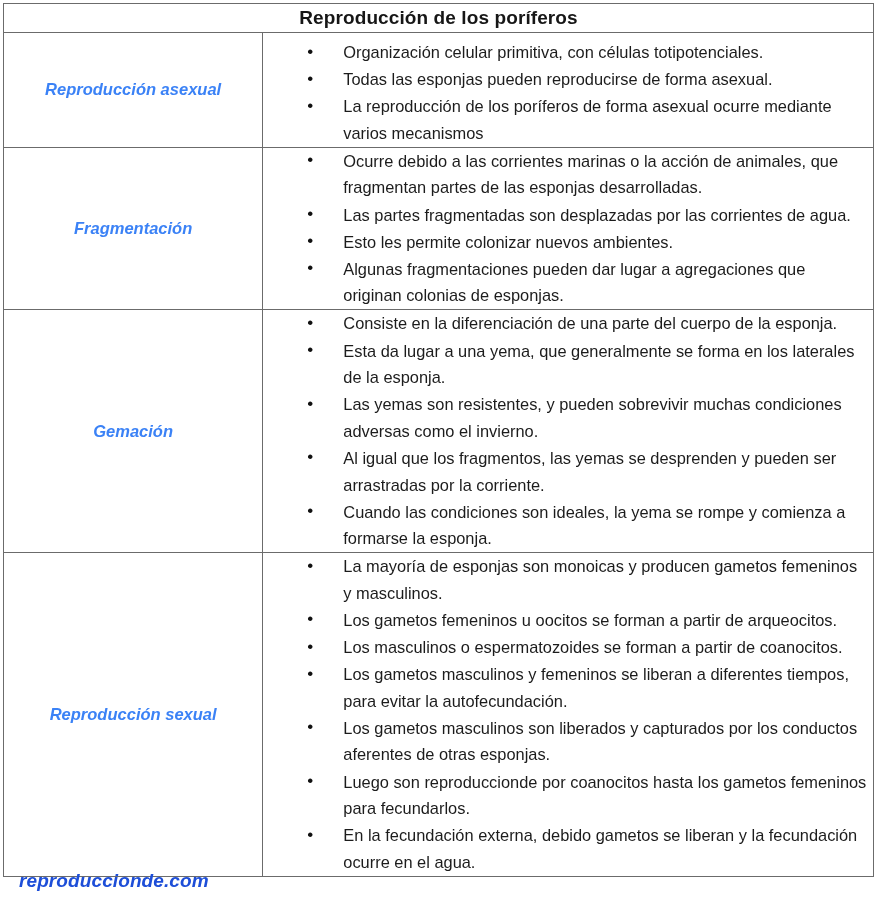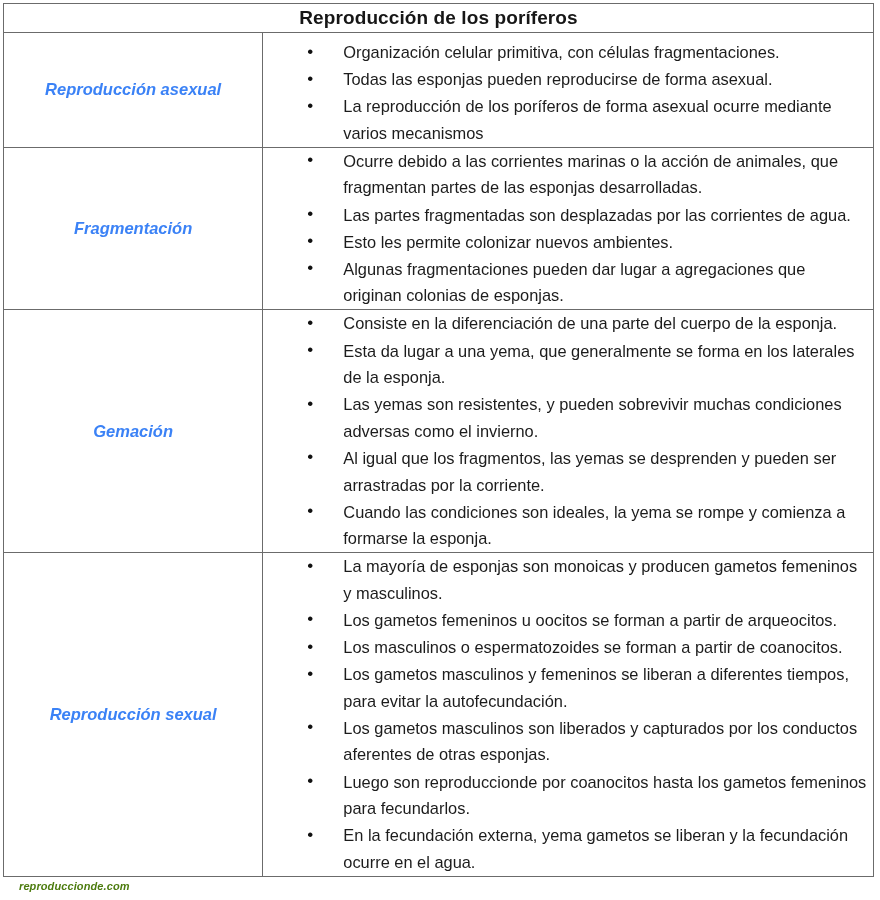--- a/index.html
+++ b/index.html
@@ -96,22 +96,22 @@
     color: #111111;
   }
 
   
   .watermark {
     position: absolute;
     left: 19px;
     bottom: 8px;
     font-style: italic;
     font-weight: bold;
-    font-size: 11px;
-    color: #4d7c0f;
+    font-size: 19px;
+    color: #1d4ed8;
     letter-spacing: 0.1px;
     white-space: nowrap;
   }
 
   .row-asexual .content-cell { padding-top: 6px; }
 </style>
 </head>
 <body>
 
 <div class="page">
@@ -126,21 +126,21 @@
       <tr>
         <td class="title-cell" colspan="2">Reproducción de los poríferos</td>
       </tr>
 
       <tr class="table-row row-asexual">
         <td class="label-cell">
           <span class="label-text">Reproducción asexual</span>
         </td>
         <td class="content-cell">
           <ul class="bullets">
-            <li>Organización celular primitiva, con células fragmentaciones.</li>
+            <li>Organización celular primitiva, con células totipotenciales.</li>
             <li>Todas las esponjas pueden reproducirse de forma asexual.</li>
             <li>La reproducción de los poríferos de forma asexual ocurre mediante varios mecanismos</li>
           </ul>
         </td>
       </tr>
 
       <tr class="table-row row-fragmentacion">
         <td class="label-cell">
           <span class="label-text">Fragmentación</span>
         </td>
@@ -174,21 +174,21 @@
           <span class="label-text">Reproducción sexual</span>
         </td>
         <td class="content-cell">
           <ul class="bullets">
             <li>La mayoría de esponjas son monoicas y producen gametos femeninos y masculinos.</li>
             <li>Los gametos femeninos u oocitos se forman a partir de arqueocitos.</li>
             <li><span>Los masculinos o espermatozoides se forman a partir de coanocitos.</span></li>
             <li>Los gametos masculinos y femeninos se liberan a diferentes tiempos, para evitar la autofecundación.</li>
             <li>Los gametos masculinos son liberados y capturados por los conductos aferentes de otras esponjas.</li>
             <li>Luego son reproduccionde por coanocitos hasta los gametos femeninos para fecundarlos.</li>
-            <li>En la fecundación externa, yema gametos se liberan y la fecundación ocurre en el agua.</li>
+            <li>En la fecundación externa, debido gametos se liberan y la fecundación ocurre en el agua.</li>
           </ul>
         </td>
       </tr>
 
     </tbody>
   </table>
 
   <div class="watermark">reproduccionde.com</div>
 
 </div>

